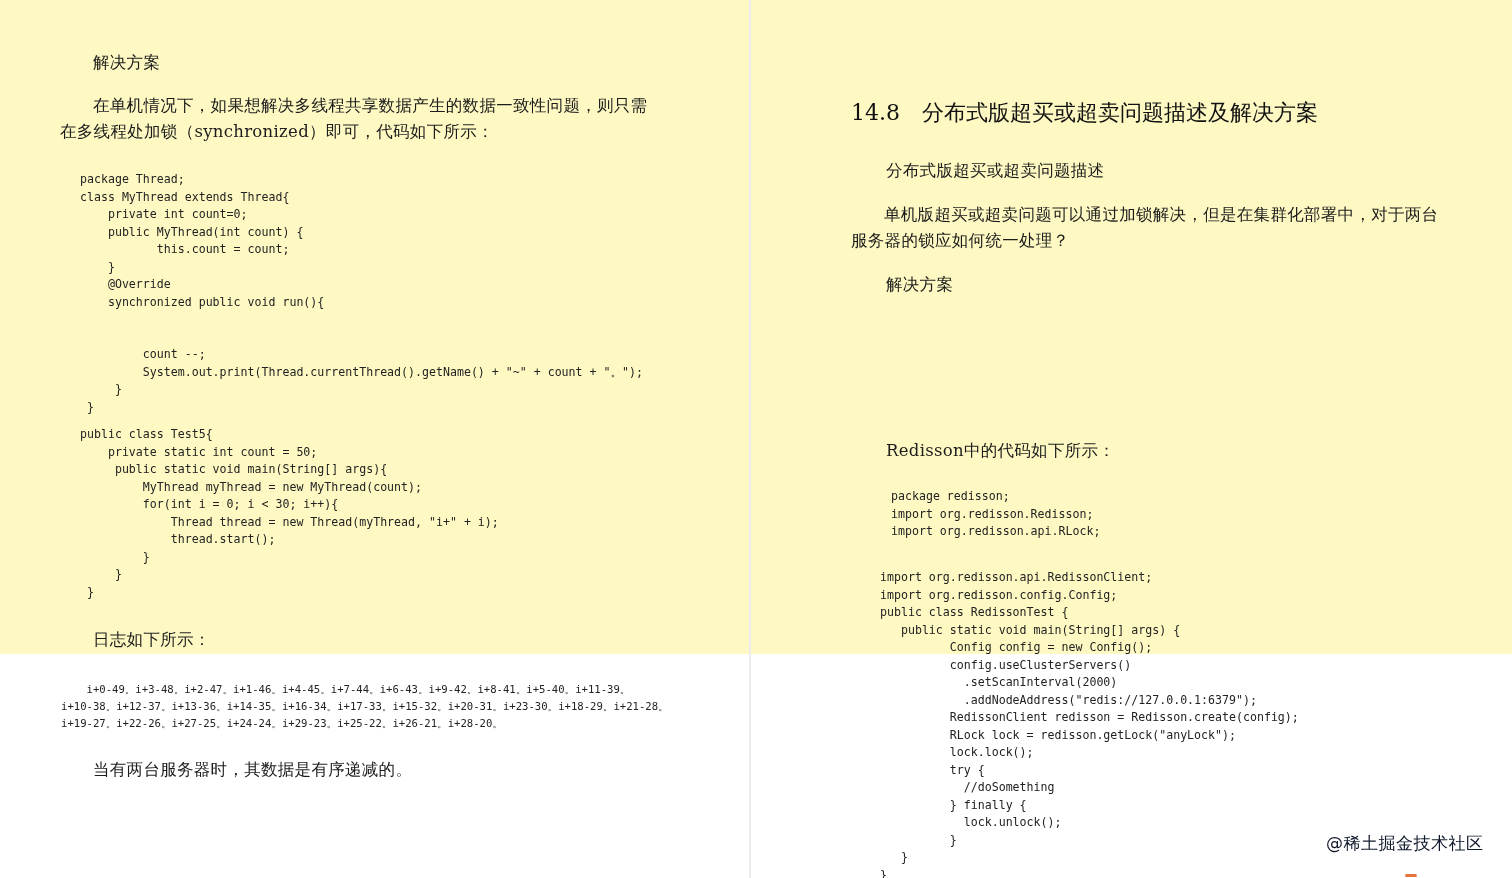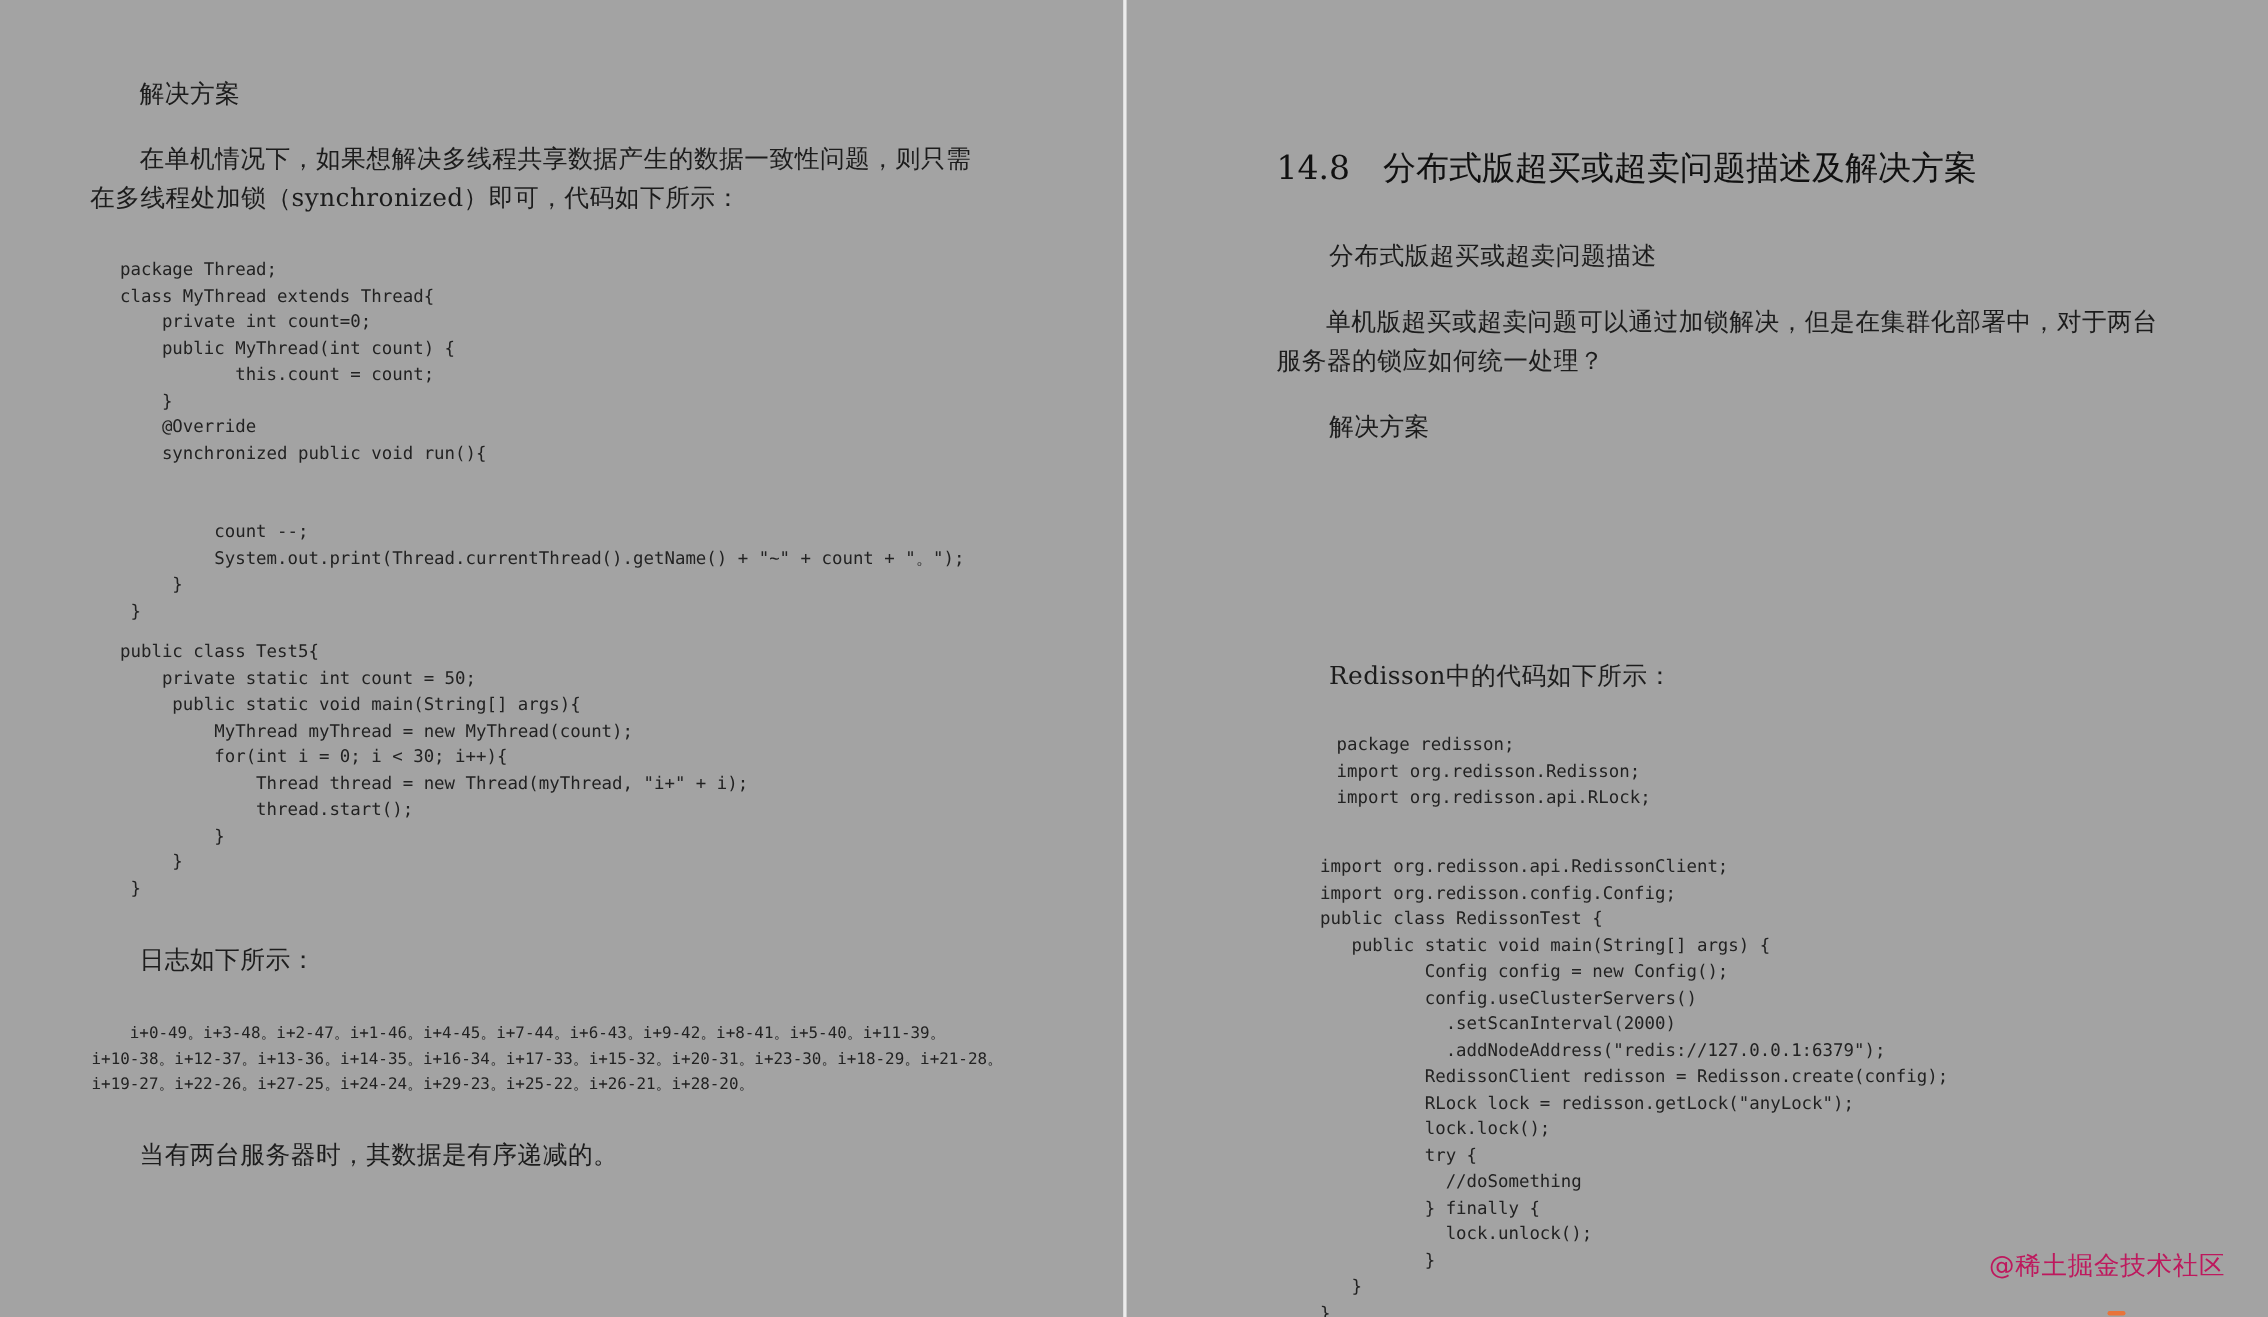--- a/index.html
+++ b/index.html
@@ -10,22 +10,22 @@
     body {
       width: 1512px;
       height: 878px;
       position: relative;
       overflow: hidden;
       color: #1a1a1a;
     }
     .page {
       position: absolute;
       top: 0;
-      height: 878px;
-      background: #a3a3a3;
+      height: 654px;
+      background: #fef9c3;
     }
     .page-left { left: 0; width: 749px; }
     .page-right { left: 751px; width: 761px; }
     .divider {
       position: absolute;
       left: 749px;
       top: 0;
       width: 2px;
       height: 878px;
       background: #ececec;
@@ -65,21 +65,21 @@
       color: #111111;
       white-space: nowrap;
     }
     .heading .num { margin-right: 22px; }
     .watermark {
       position: absolute;
       left: 1326px;
       top: 832px;
       font-family: "DejaVu Sans", "Liberation Sans", sans-serif;
       font-size: 17px;
-      color: #be185d;
+      color: #0f172a;
       letter-spacing: 0.5px;
       white-space: nowrap;
     }
     .orange-mark {
       position: absolute;
       left: 1405px;
       top: 874px;
       width: 12px;
       height: 3px;
       background: #e8743b;

